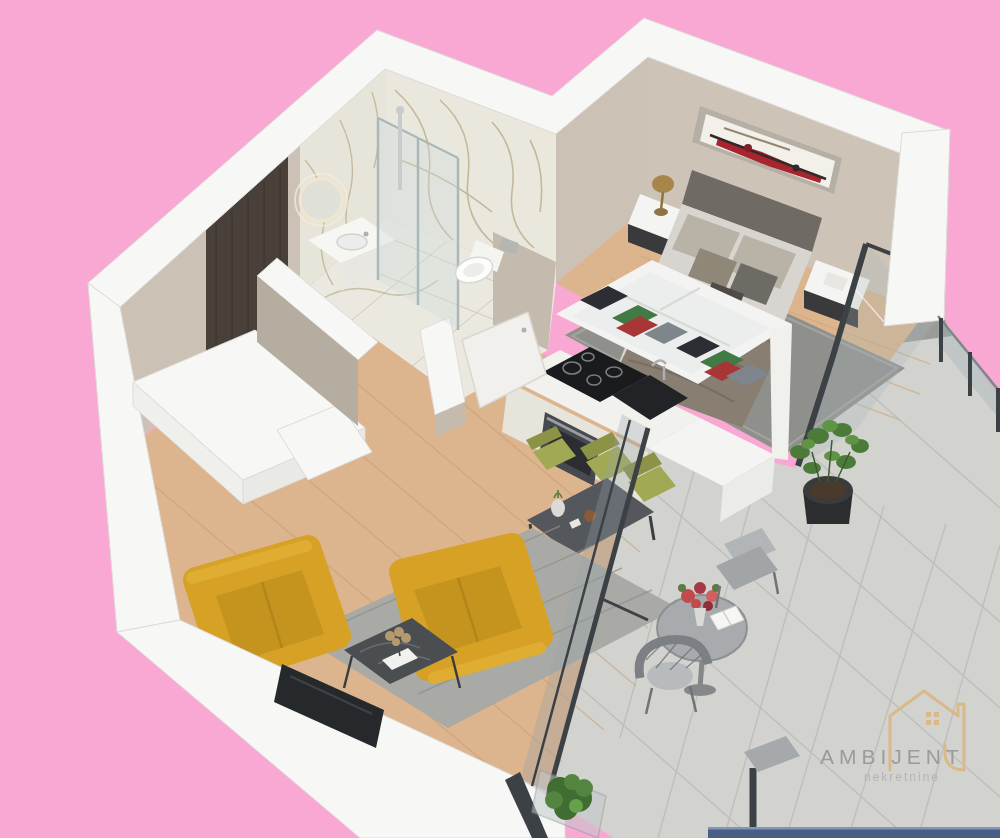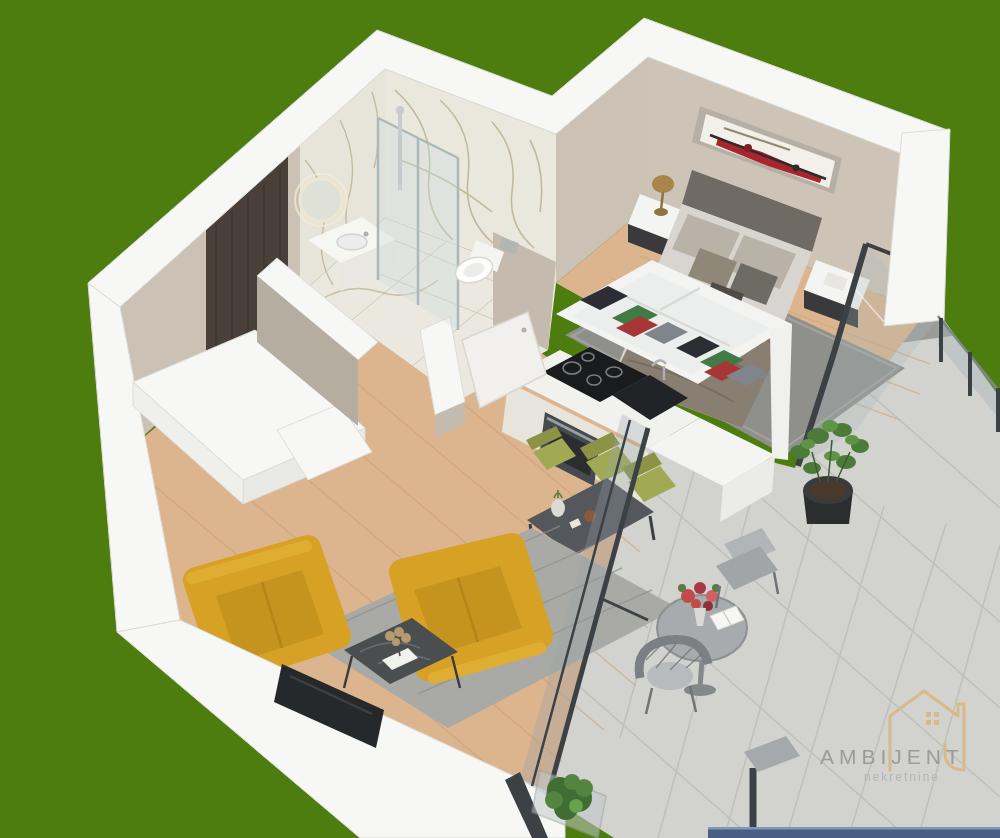--- a/index.html
+++ b/index.html
@@ -1,16 +1,16 @@
 <!DOCTYPE html>
 <html><head>
 <meta charset="utf-8">
 <style>
   html,body{margin:0;padding:0;background:#ffffff;}
-  #stage{position:relative;width:1000px;height:838px;background:#4d7c0f;overflow:hidden;
+  #stage{position:relative;width:1000px;height:838px;background:#f9a8d4;overflow:hidden;
          font-family:"Liberation Sans", sans-serif;}
   svg{position:absolute;left:0;top:0;}
   .brand-text{font-family:"Liberation Sans", sans-serif;font-size:21px;letter-spacing:5px;}
   .tagline-text{font-family:"Liberation Sans", sans-serif;font-size:12px;letter-spacing:2px;}
 </style>
 </head>
 <body>
 
 <div id="stage">
 <svg width="1000" height="838" viewBox="0 0 1000 838">

